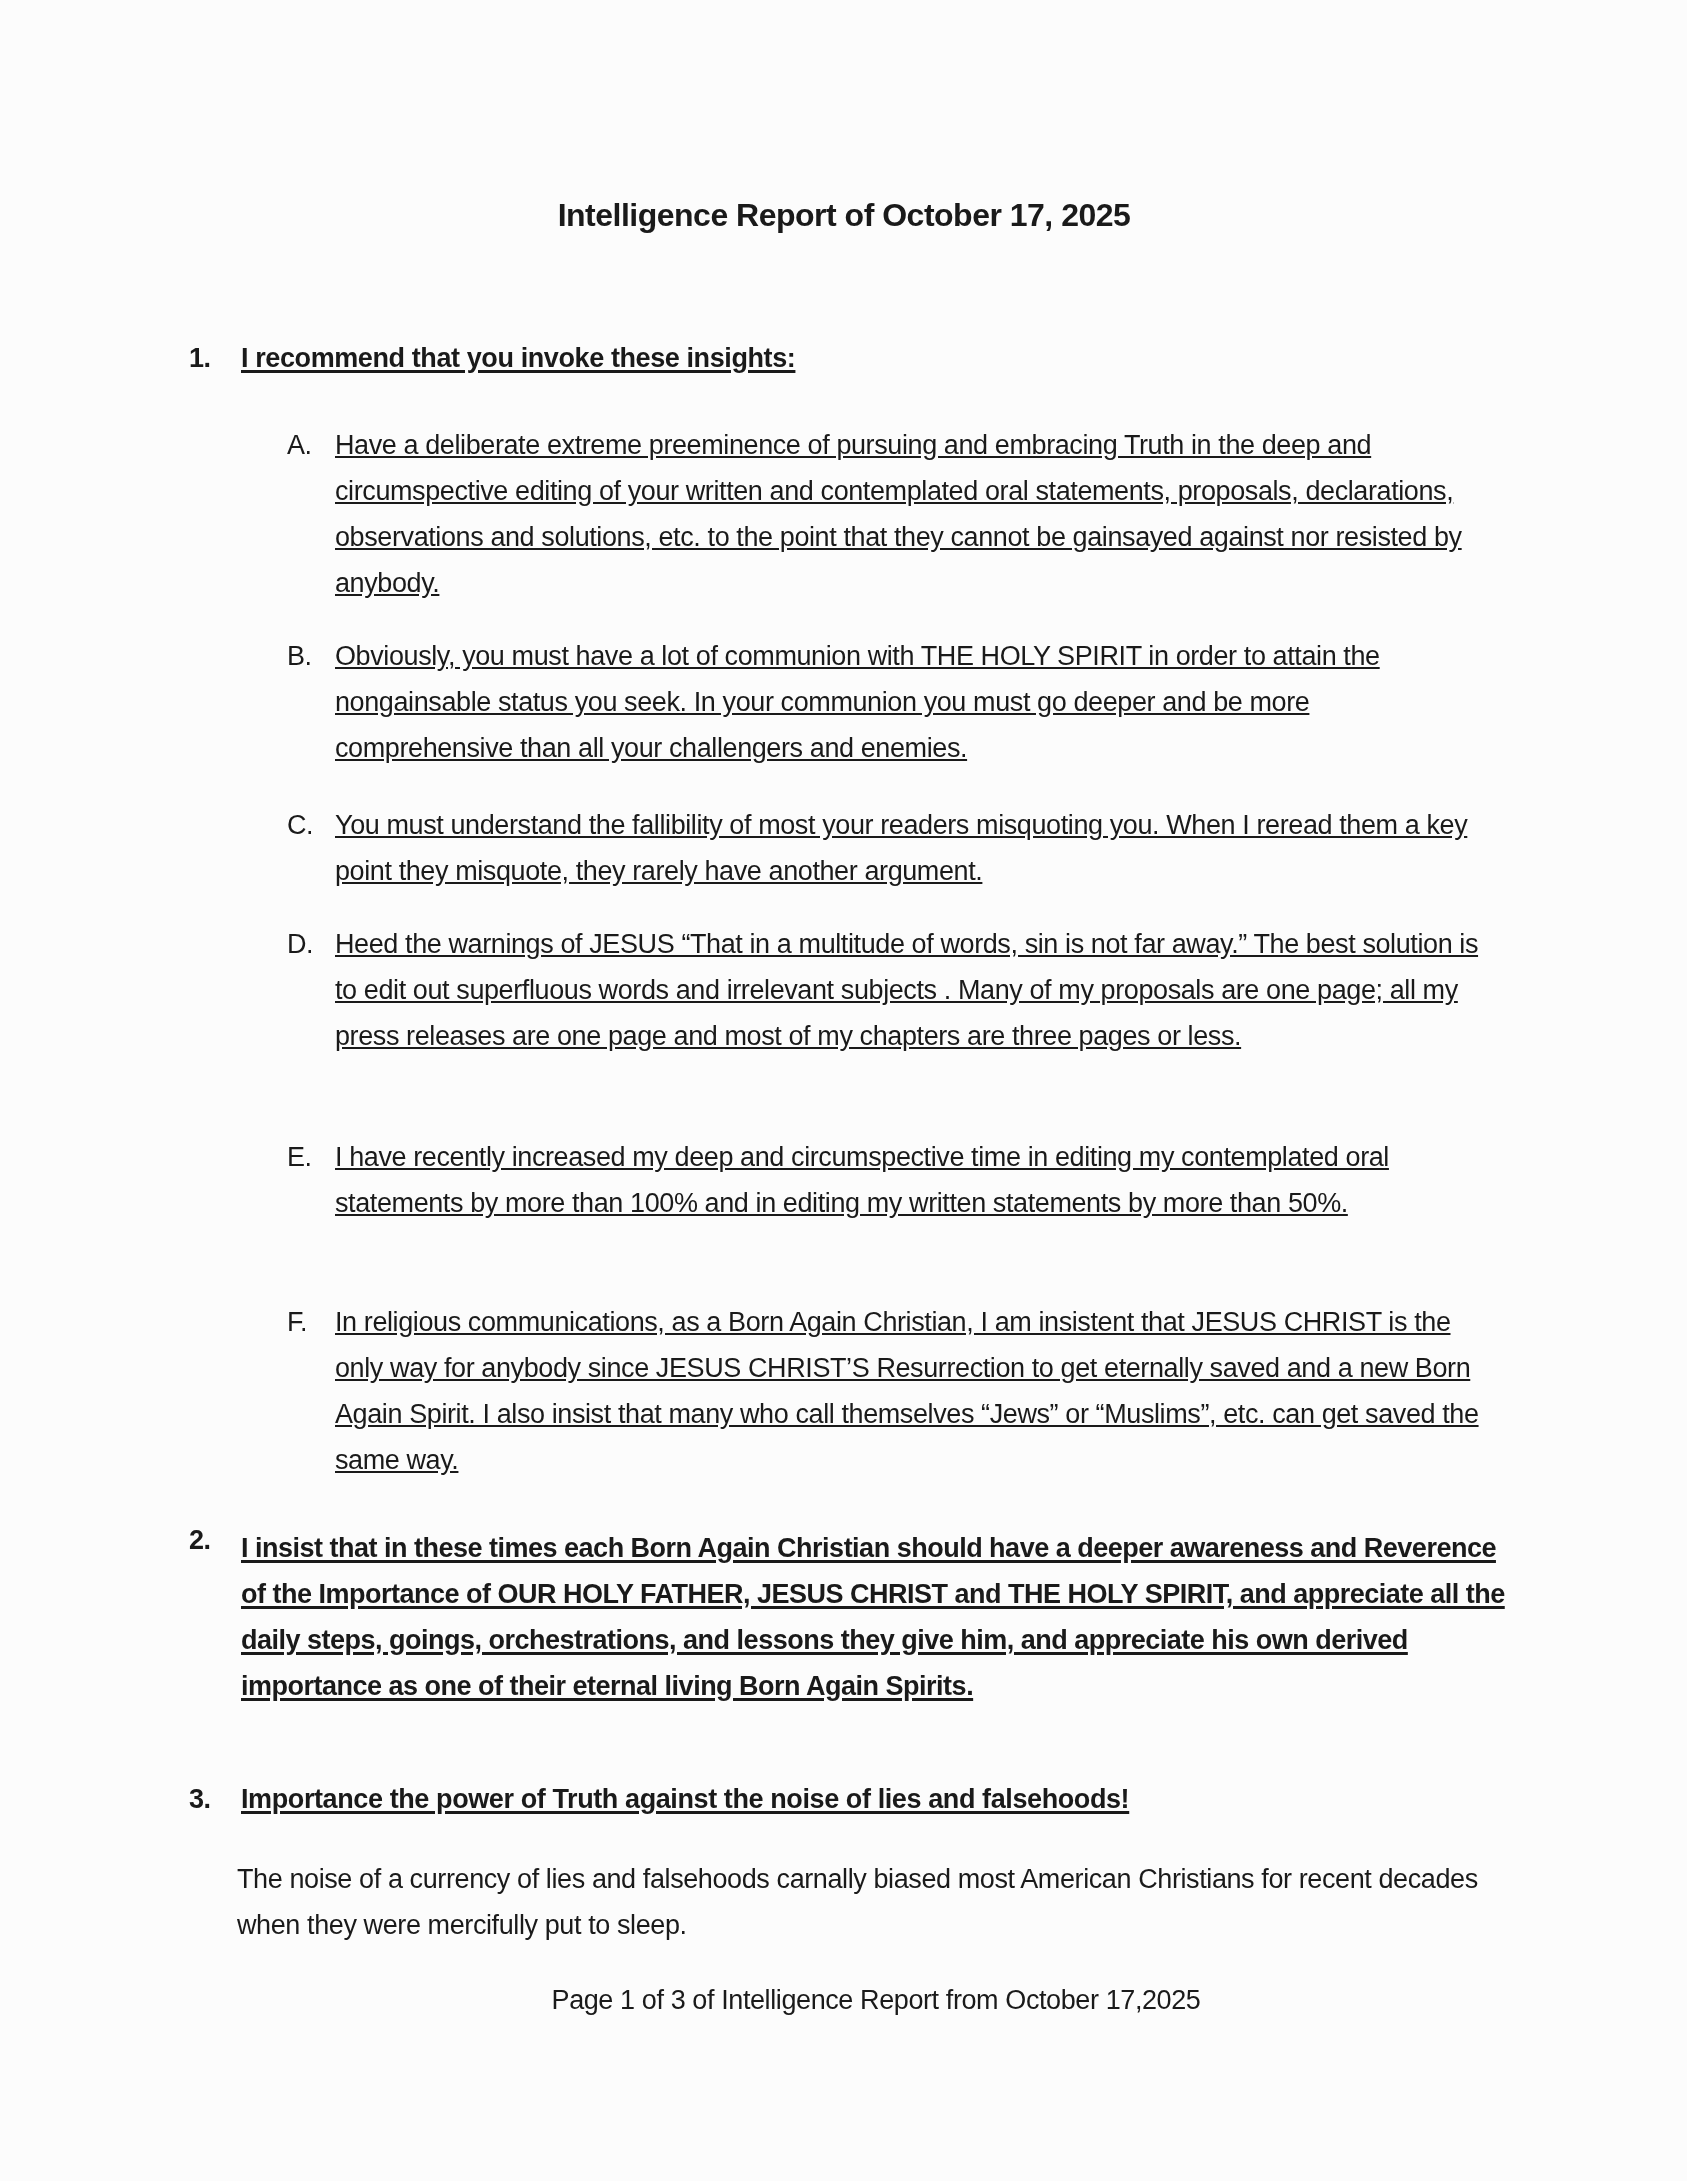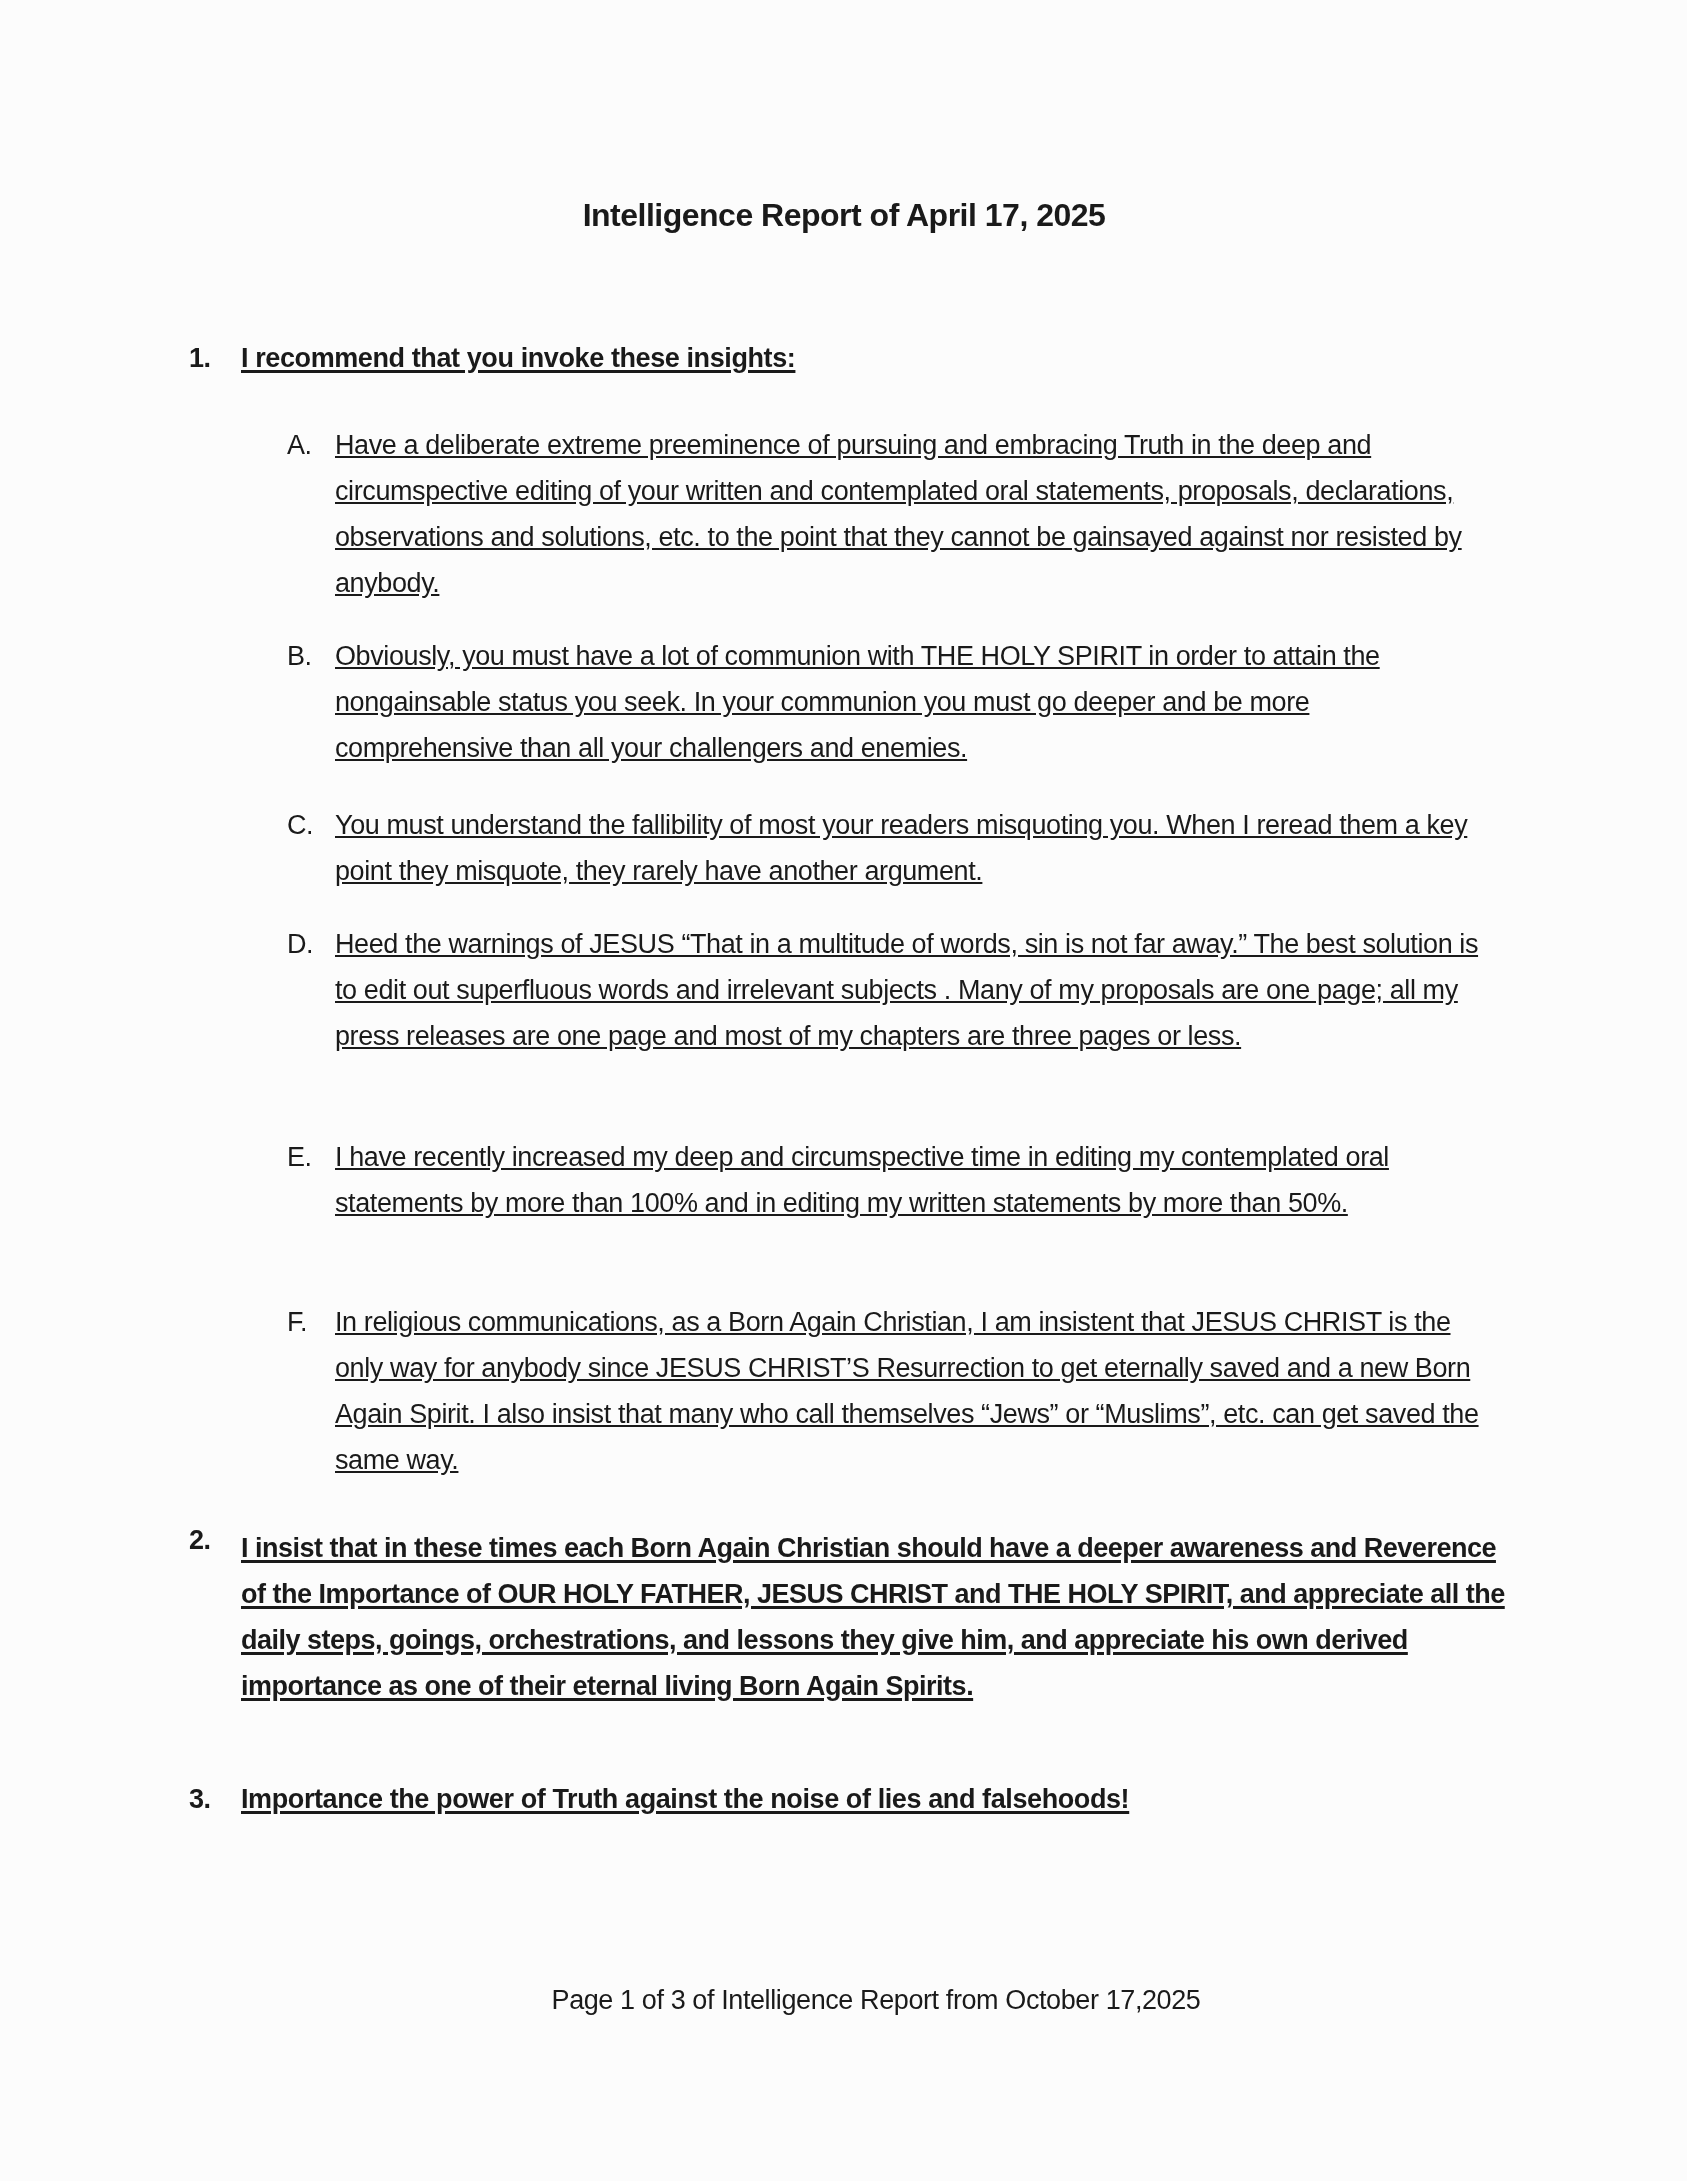--- a/index.html
+++ b/index.html
@@ -25,21 +25,21 @@
   .item .body { width: 1146px; text-decoration: underline; }
   .para { position: absolute; left: 237px; top: 1856px; width: 1244px;
           font-size: 27px; line-height: 46px; letter-spacing: -0.4px; }
   .footer { position: absolute; top: 1985px; left: 0; width: 1688px; text-align: center;
             font-size: 27px; letter-spacing: -0.4px; padding-left: 32px; }
 </style>
 </head>
 <body>
 
 <div class="page">
-  <div class="title">Intelligence Report of April 17, 2025</div>
+  <div class="title">Intelligence Report of October 17, 2025</div>
 
   <div class="section-head" style="top:343px;">
     <span class="num">1.</span>
     <span class="txt">I recommend that you invoke these insights:</span>
   </div>
 
   <div class="item" style="top:422px;">
     <span class="letter">A.</span>
     <span class="body">Have a deliberate extreme preeminence of pursuing and embracing Truth in the deep and circumspective editing of your written and contemplated oral statements, proposals, declarations, observations and solutions, etc. to the point that they cannot be gainsayed against nor resisted by anybody.</span>
   </div>
@@ -72,16 +72,17 @@
   <div class="sec2">
     <span class="num">2.</span>
     <span class="txt">I insist that in these times each Born Again Christian should have a deeper awareness and Reverence of the Importance of OUR HOLY FATHER, JESUS CHRIST and THE HOLY SPIRIT, and appreciate all the daily steps, goings, orchestrations, and lessons they give him, and appreciate his own derived importance as one of their eternal living Born Again Spirits.</span>
   </div>
 
   <div class="section-head" style="top:1784px;">
     <span class="num">3.</span>
     <span class="txt">Importance the power of Truth against the noise of lies and falsehoods!</span>
   </div>
 
+  <div class="para">The noise of a currency of lies and falsehoods carnally biased most American Christians for recent decades when they were mercifully put to sleep.</div>
 
   <div class="footer">Page 1 of 3 of Intelligence Report from October 17,2025</div>
 </div>
 
 
 </body></html>

